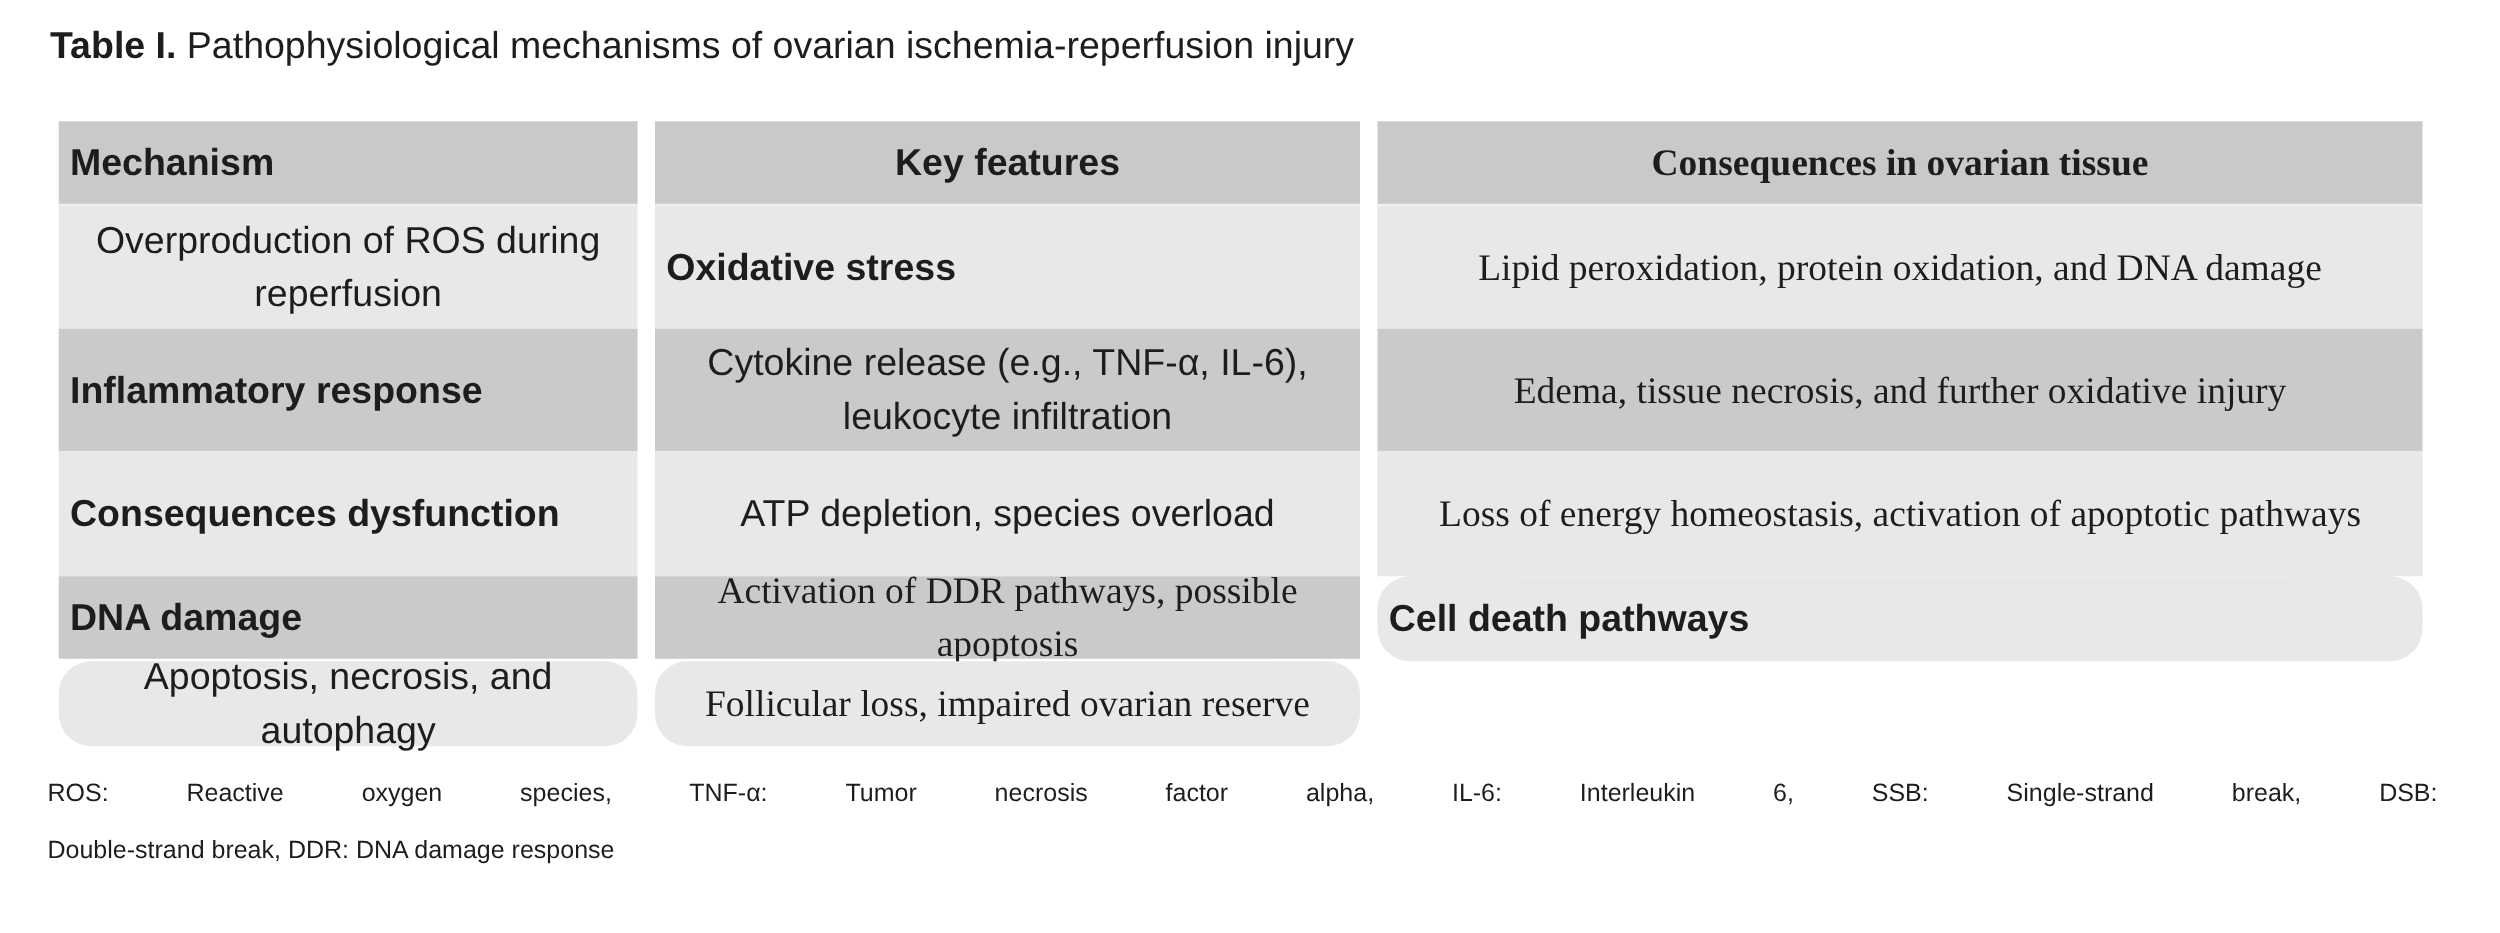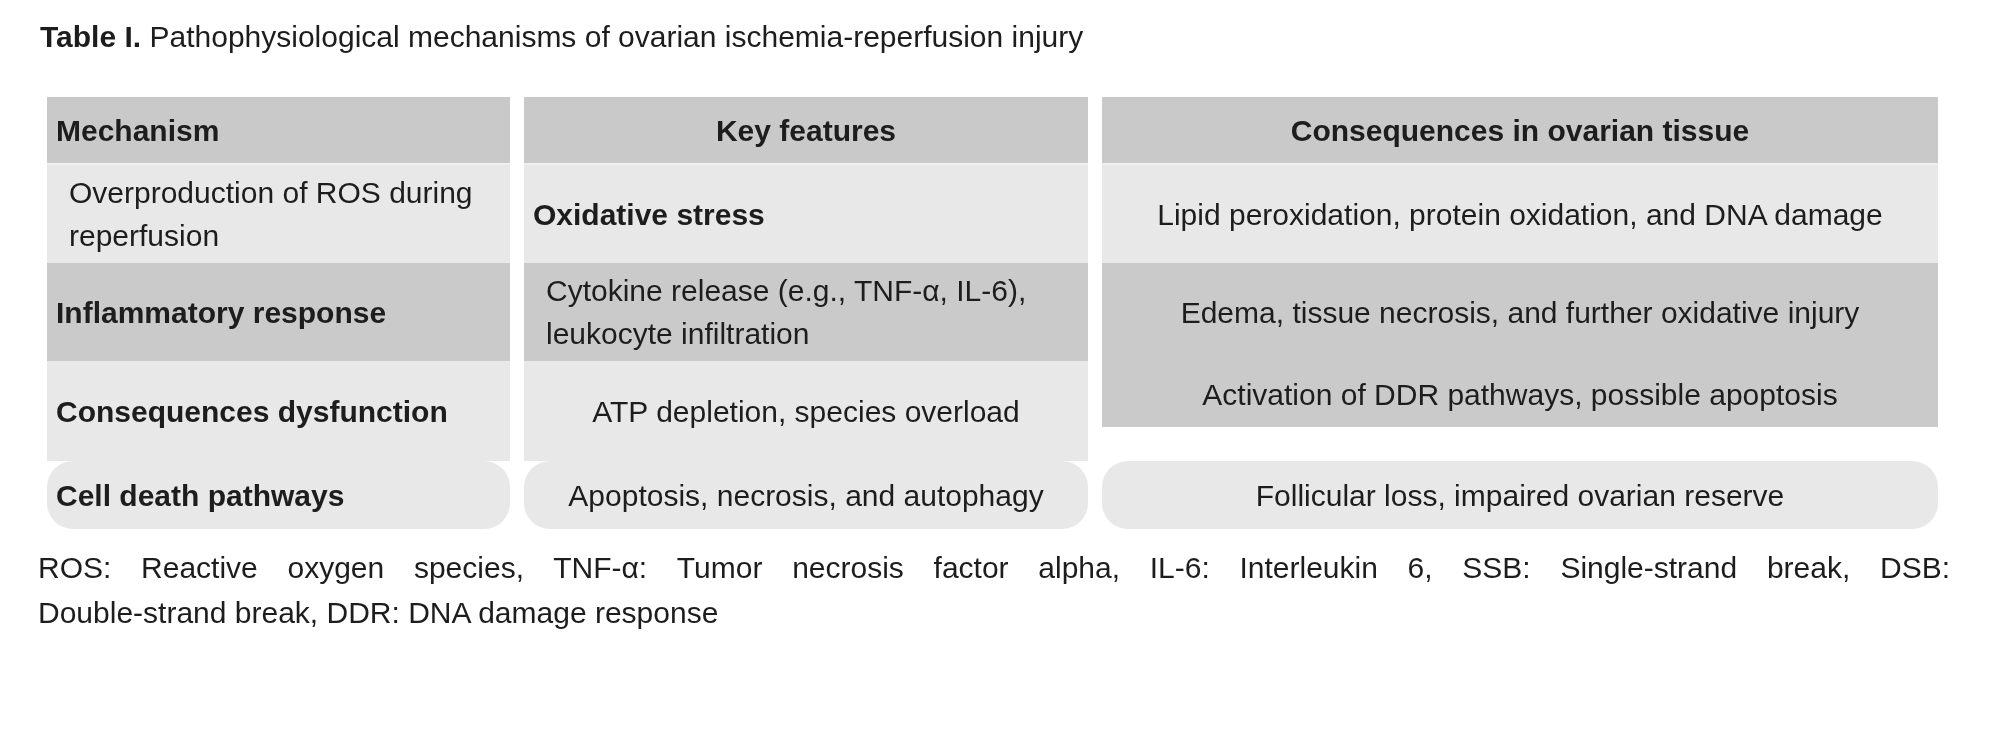--- a/index.html
+++ b/index.html
@@ -44,45 +44,46 @@
     line-height: 43px;
   }
   .c1 {
     justify-content: flex-start;
     text-align: left;
     padding-left: 9px;
     font-weight: 700;
   }
   .c2 {
     justify-content: center;
-    text-align: left;
+    text-align: center;
     padding: 0 22px;
   }
   .c3 {
     justify-content: center;
     text-align: center;
     padding: 0 33px;
+    font-family: Liberation Serif, serif;
   }
   .hdr {
     height: 68px;
     background: #c9c9c9;
     font-weight: 700;
     border-bottom: 2px solid #efefef;
   }
   .dark  { background: #cacaca; }
   .light { background: #e8e8e8; }
   .h-r1 { height: 98px; }
   .h-r2 { height: 98px; }
   .h-r3 { height: 100px; }
   .h-r4 { height: 66px; }
   .h-r5 { height: 68px; border-radius: 26px; }
   .footnote {
     width: 1912px;
     margin-top: 16px;
-    font-size: 30px;
+    font-size: 20px;
     line-height: 45px;
   }
   .footnote .fn-line1 {
     text-align: justify;
     text-align-last: justify;
   }
   .footnote .fn-line2 {
     text-align: left;
   }
 </style>
@@ -105,21 +106,23 @@
     <div class="cell c2 light h-r1">Overproduction of ROS during reperfusion</div>
     <div class="cell c1 light h-r1">Oxidative stress</div>
     <div class="cell c3 light h-r1">Lipid peroxidation, protein oxidation, and DNA damage</div>
 
     <div class="cell c1 dark h-r2">Inflammatory response</div>
     <div class="cell c2 dark h-r2">Cytokine release (e.g., TNF-α, IL-6), leukocyte infiltration</div>
     <div class="cell c3 dark h-r2">Edema, tissue necrosis, and further oxidative injury</div>
 
     <div class="cell c1 light h-r3">Consequences dysfunction</div>
     <div class="cell c2 light h-r3">ATP depletion, species overload</div>
+    <div class="cell c3 light h-r3">Loss of energy homeostasis, activation of apoptotic pathways</div>
 
+    <div class="cell c1 dark h-r4">DNA damage</div>
     <div class="cell c3 dark h-r4">Activation of DDR pathways, possible apoptosis</div>
 
     <div class="cell c1 light h-r5">Cell death pathways</div>
     <div class="cell c2 light h-r5">Apoptosis, necrosis, and autophagy</div>
     <div class="cell c3 light h-r5">Follicular loss, impaired ovarian reserve</div>
 
   </div>
 
   <div class="footnote">
     <div class="fn-line1">ROS: Reactive oxygen species, TNF-α: Tumor necrosis factor alpha, IL-6: Interleukin 6, SSB: Single-strand break, DSB:</div>

